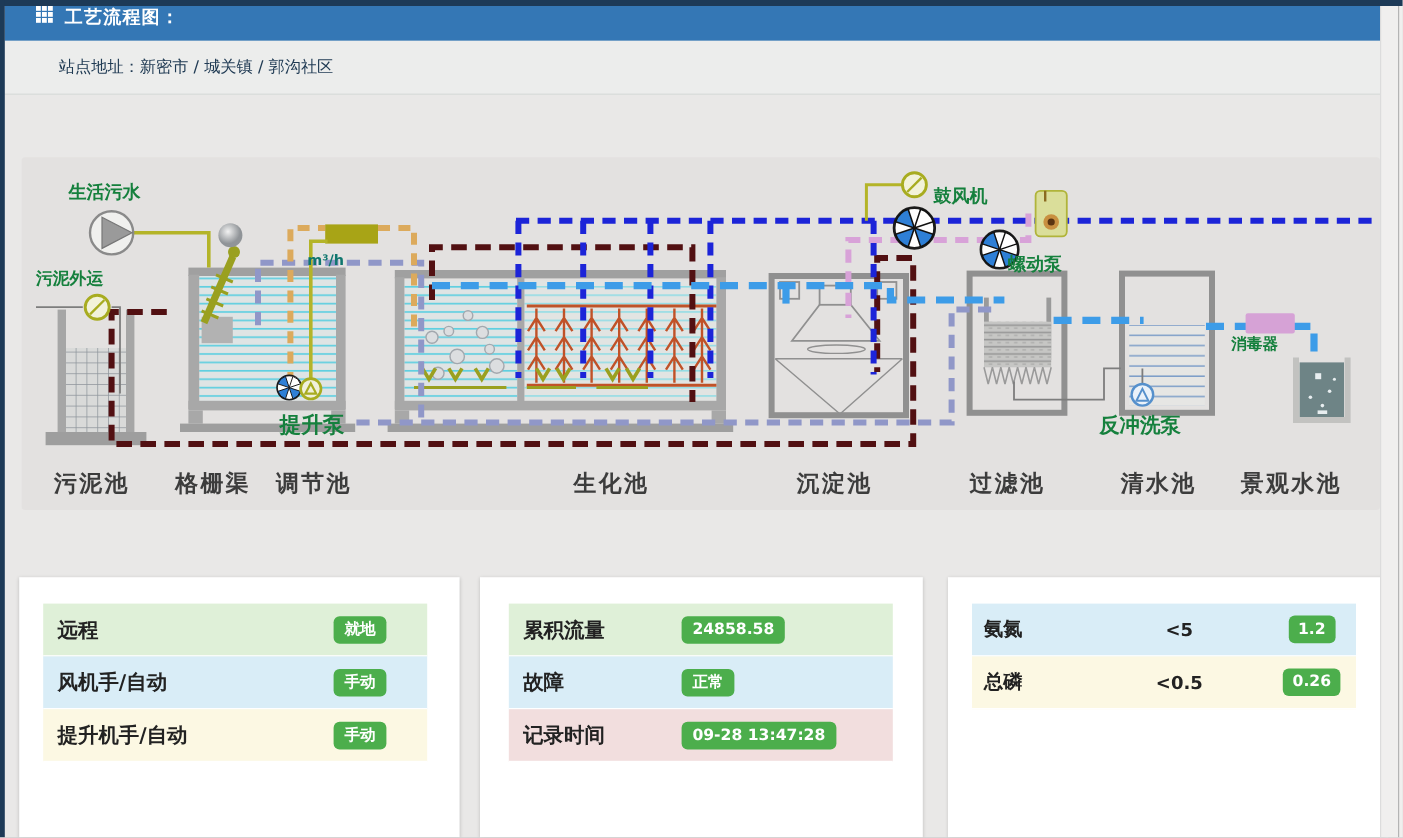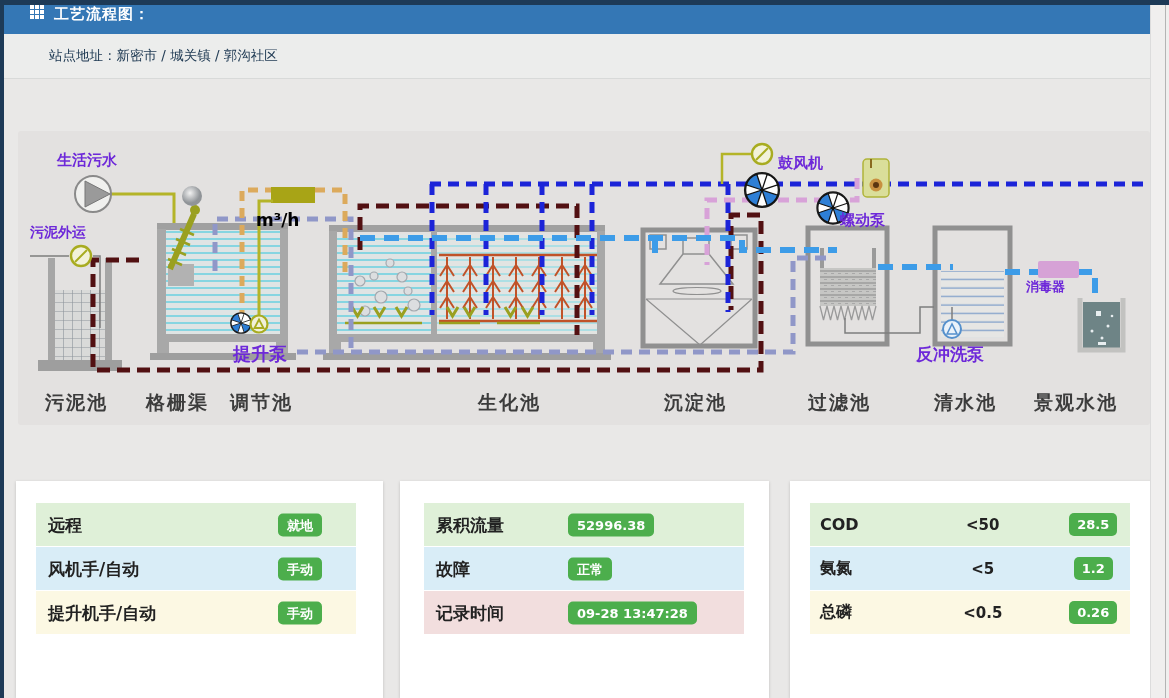--- a/index.html
+++ b/index.html
@@ -15,21 +15,21 @@
               display:flex;align-items:flex-start;}
   #grid-icon{display:inline-grid;grid-template-columns:repeat(3,4px);grid-gap:1px;margin:0 10px 0 26px;}
   #grid-icon i{width:4px;height:4px;background:#fff;display:block;}
   #header-title{font-size:15px;font-weight:bold;letter-spacing:1px;}
   
   #breadcrumb-bar{position:absolute;left:4px;top:34px;width:1146px;height:44px;background:#ecedec;border-bottom:1px solid #d8dad9;}
   #breadcrumb{position:absolute;left:45px;top:13px;font-size:13.5px;color:#203b54;}
   
   #diagram-panel{position:absolute;left:18px;top:131px;width:1132px;height:294px;background:#e3e1e0;border-radius:3px;}
   #diagram-svg{position:absolute;left:0;top:0;}
-  .dlabel{position:absolute;color:#6d28d9;font-weight:600;white-space:nowrap;}
+  .dlabel{position:absolute;color:#15803d;font-weight:600;white-space:nowrap;}
   .tank-label{position:absolute;top:259px;font-size:19px;font-weight:bold;color:#3c3c3c;letter-spacing:2px;white-space:nowrap;}
   
   .card{position:absolute;top:481px;height:217px;background:#fff;box-shadow:0 1px 3px rgba(0,0,0,.18);}
   #card1{left:16px;width:367px;}
   #card2{left:400px;width:369px;}
   #card3{left:790px;width:367px;}
   .ptable{position:absolute;top:22px;width:320px;}
   #card1 .ptable{left:20px;} #card2 .ptable{left:24px;} #card3 .ptable{left:20px;}
   .trow{position:relative;height:43px;border-bottom:1px solid #fff;}
   .row-green{background:#dff0d8;} .row-blue{background:#d9edf7;}
@@ -299,21 +299,21 @@
         <path d="M929,203 L934,193 L939,203 Z" fill="none" stroke="#5590cc" stroke-width="1.6"></path>
       </g>
       <g>
         <use href="#valveSym" transform="translate(63,125)"></use>
       </g>
     </svg>
 
     <span class="dlabel" style="left:39px;top:20px;font-size:15px;">生活污水</span>
     <span class="dlabel" style="left:12px;top:93px;font-size:14px;">污泥外运</span>
     <span class="dlabel" style="left:215px;top:211px;font-size:18px;">提升泵</span>
-    <span class="dlabel" style="left:238px;top:79px;font-size:17px;color:#000000;">m³/h</span>
+    <span class="dlabel" style="left:238px;top:79px;font-size:12px;color:#0f766e;">m³/h</span>
     <span class="dlabel" style="left:760px;top:23px;font-size:15px;">鼓风机</span>
     <span class="dlabel" style="left:822px;top:80px;font-size:15px;">螺动泵</span>
     <span class="dlabel" style="left:1008px;top:147px;font-size:13px;">消毒器</span>
     <span class="dlabel" style="left:898px;top:212px;font-size:17px;">反冲洗泵</span>
 
     <span class="tank-label" style="left:27px;">污泥池</span>
     <span class="tank-label" style="left:128px;">格栅渠</span>
     <span class="tank-label" style="left:212px;">调节池</span>
     <span class="tank-label" style="left:460px;">生化池</span>
     <span class="tank-label" style="left:646px;">沉淀池</span>
@@ -336,40 +336,35 @@
         <span class="tlabel">提升机手/自动</span>
         <span class="badge">手动</span>
       </div>
     </div>
   </div>
 
   <div id="card2" class="card">
     <div class="ptable">
       <div class="trow row-green">
         <span class="tlabel">累积流量</span>
-        <span class="badge">52996.38</span>
+        <span class="badge">24858.58</span>
       </div>
       <div class="trow row-blue">
         <span class="tlabel">故障</span>
         <span class="badge">正常</span>
       </div>
       <div class="trow row-red">
         <span class="tlabel">记录时间</span>
         <span class="badge">09-28 13:47:28</span>
       </div>
     </div>
   </div>
 
   <div id="card3" class="card">
     <div class="ptable">
-      <div class="grow row-green">
-        <span class="c-param">COD</span>
-        <span class="c-std">&lt;50</span>
-        <span class="c-data"><span class="badge2">28.5</span></span>
-      </div>
       <div class="grow row-blue">
         <span class="c-param">氨氮</span>
         <span class="c-std">&lt;5</span>
         <span class="c-data"><span class="badge2">1.2</span></span>
       </div>
       <div class="grow row-yellow">
         <span class="c-param">总磷</span>
         <span class="c-std">&lt;0.5</span>
         <span class="c-data"><span class="badge2">0.26</span></span>
       </div>

